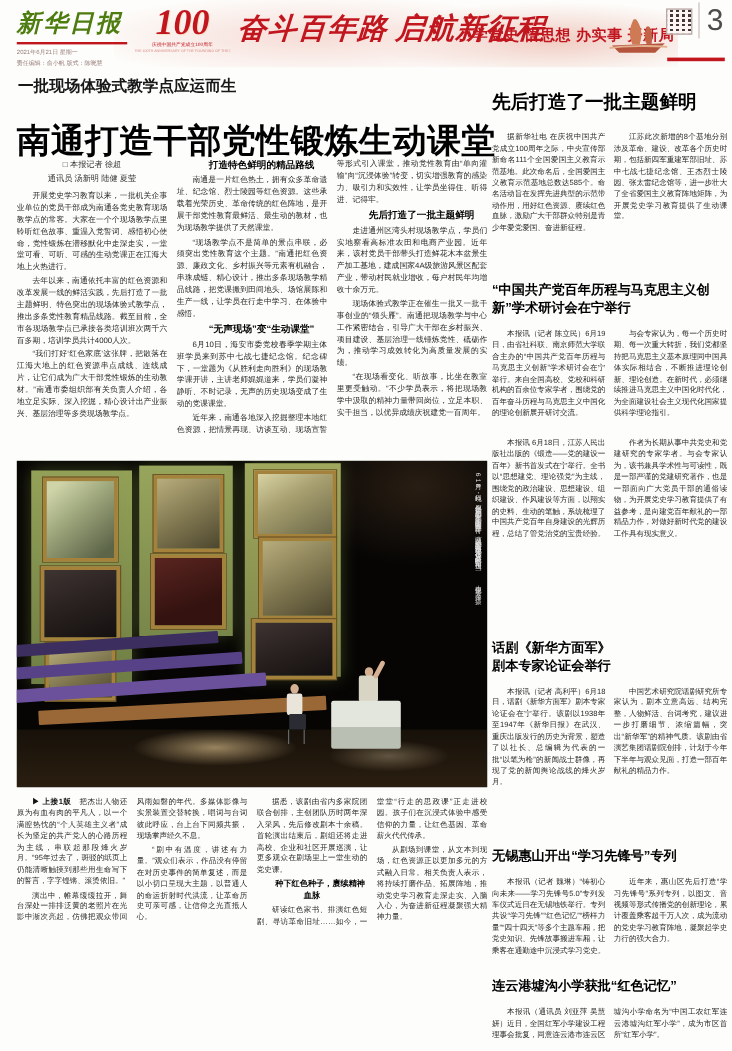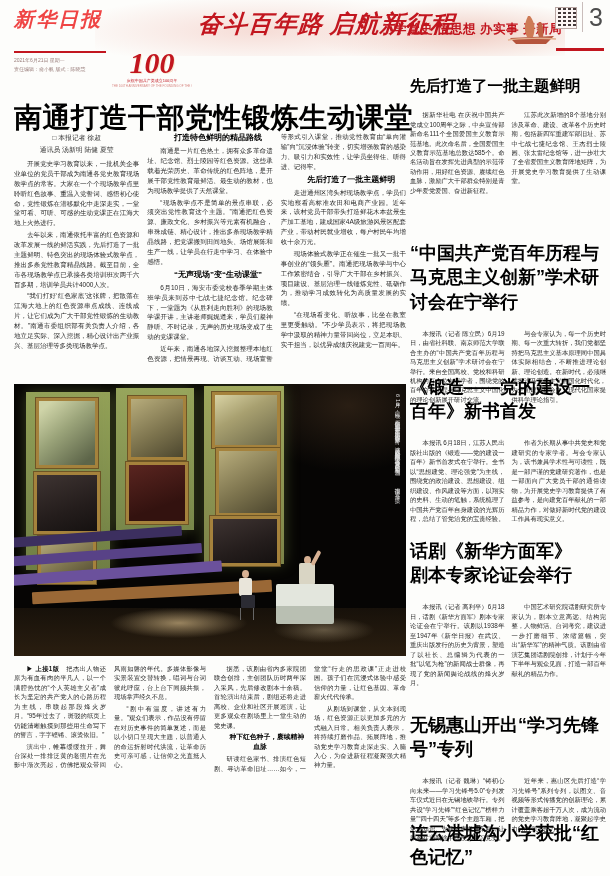--- a/index.html
+++ b/index.html
@@ -5,24 +5,24 @@
   html,body{margin:0;padding:0;background:#e9e7e2;}
   .page{position:relative;width:610px;height:876px;background:#fdfdfb;margin:0 auto;
         font-family:"Liberation Sans",sans-serif;color:#222;overflow:hidden;}
   
   .masthead{position:absolute;left:0;top:0;width:610px;height:58px;}
   .wash{position:absolute;left:95px;top:0;width:470px;height:56px;
         background:radial-gradient(60% 90% at 35% 55%, #f6dcd6 0%, rgba(246,220,214,0) 70%),
                    radial-gradient(45% 80% at 78% 60%, #f0ccc2 0%, rgba(240,204,194,0) 72%);}
   .brand{position:absolute;left:14px;top:6px;width:92px;}
   .brand-name{font-family:"Liberation Serif",serif;font-weight:bold;font-style:italic;
-        font-size:20px;letter-spacing:2px;color:#ef4444;border-bottom:2px solid #c2161f;
-        padding-bottom:18px;white-space:nowrap;}
+        font-size:20px;letter-spacing:2px;color:#4d7c0f;border-bottom:2px solid #c2161f;
+        padding-bottom:2px;white-space:nowrap;}
   .brand-meta{margin-top:3px;font-size:5px;color:#9a7f7c;line-height:1.7;white-space:nowrap;}
-  .emblem{position:absolute;left:112px;top:4px;width:80px;text-align:center;margin-top:44px;}
+  .emblem{position:absolute;left:112px;top:4px;width:80px;text-align:center;}
   .emblem-num{font-family:"Liberation Serif",serif;font-weight:bold;font-style:italic;
         font-size:30px;line-height:30px;color:#c2161f;text-shadow:1px 1px 0 #e8a43c33;}
   .emblem-cap{font-size:4px;color:#c2161f;line-height:1.5;white-space:nowrap;overflow:hidden;}
   .emblem-cap.en{font-size:3px;color:#d98a85;}
   .slogan-main{position:absolute;left:198px;top:8px;font-family:"Liberation Serif",serif;
         font-weight:bold;font-style:italic;font-size:24px;color:#c2161f;letter-spacing:1px;
         white-space:nowrap;transform:skewX(-4deg);}
   .slogan-sub{position:absolute;left:394px;top:21px;font-size:12.5px;font-weight:bold;
         color:#c2161f;white-space:nowrap;letter-spacing:0.5px;}
   .boat{position:absolute;left:506px;top:12px;}
@@ -88,21 +88,21 @@
   .vcap .credit{margin-top:8px;color:#cfcfcf;}
   
   .bottom-cols{position:absolute;left:14px;top:664px;width:392px;height:204px;overflow:hidden;
       column-count:4;column-gap:8px;font-size:6.3px;line-height:1.5;text-align:justify;color:#282828;}
   .marker{font-weight:bold;color:#111;}
   .sub2{font-size:6.8px;font-weight:bold;text-align:center;color:#000;margin:4px 0 3px;text-indent:0;}
   
   .sidebar{position:absolute;left:410px;top:62px;width:196px;height:814px;}
   .s-art{position:absolute;left:0;width:196px;}
   .s-h1{font-size:15.5px;font-weight:800;color:#000;line-height:1.45;}
-  .s-h{font-size:18px;font-weight:800;color:#000;line-height:1.35;}
+  .s-h{font-size:11px;font-weight:800;color:#000;line-height:1.35;}
   .s-body{margin-top:5px;column-count:2;column-gap:7px;font-size:6.3px;line-height:1.5;
       text-align:justify;color:#282828;overflow:hidden;}
   .a1{top:0;} .a1 .s-body{height:94px;}
   .a2{top:164px;} .a2 .s-body{height:84px;}
   .a3{top:298px;} .a3 .s-body{height:128px;}
   .a4{top:462px;} .a4 .s-body{height:118px;}
   .a5{top:636px;} .a5 .s-body{height:80px;}
   .a6{top:744px;} .a6 .s-body{height:36px;}
 </style>
 </head>
@@ -130,20 +130,21 @@
       <path d="M4 26 L48 24 L40 32 L10 32 Z" fill="#b5543c"></path>
       <path d="M22 4 C18 12 18 18 21 25 L27 25 C30 16 28 9 24 4 Z" fill="#cd7a55"></path>
       <path d="M33 10 C31 15 31 20 33 25 L37 25 C38 19 37 13 35 10 Z" fill="#c06445"></path>
       <path d="M2 28 C14 26 38 26 50 27" stroke="#e3b08e" stroke-width="1.5" fill="none"></path>
     </svg>
     <div class="qr"></div>
     <div class="pageno">3</div>
     <div class="pageno-rule"></div>
   </header>
 
+  <div class="kicker">一批现场体验式教学点应运而生</div>
   <h1 class="headline">南通打造干部党性锻炼生动课堂</h1>
 
   <div class="main-cols">
     <div class="byline">
       <div>□ 本报记者 徐超</div>
       <div>通讯员 汤新明 陆健 夏莹</div>
     </div>
     <p>开展党史学习教育以来，一批机关企事业单位的党员干部成为南通各党史教育现场教学点的常客。大家在一个个现场教学点里聆听红色故事、重温入党誓词、感悟初心使命，党性锻炼在潜移默化中走深走实，一堂堂可看、可听、可感的生动党课正在江海大地上火热进行。</p>
     <p>去年以来，南通依托丰富的红色资源和改革发展一线的鲜活实践，先后打造了一批主题鲜明、特色突出的现场体验式教学点，推出多条党性教育精品线路。截至目前，全市各现场教学点已承接各类培训班次两千六百多期，培训学员共计4000人次。</p>
     <p>“我们打好‘红色家底’这张牌，把散落在江海大地上的红色资源串点成线、连线成片，让它们成为广大干部党性锻炼的生动教材。”南通市委组织部有关负责人介绍，各地立足实际、深入挖掘，精心设计出产业振兴、基层治理等多类现场教学点。</p>
@@ -249,21 +250,20 @@
 
     <article class="s-art a2">
       <h2 class="s-h">“中国共产党百年历程与马克思主义创新”学术研讨会在宁举行</h2>
       <div class="s-body">
         <p>本报讯（记者 陈立民）6月19日，由省社科联、南京师范大学联合主办的“中国共产党百年历程与马克思主义创新”学术研讨会在宁举行。来自全国高校、党校和科研机构的百余位专家学者，围绕党的百年奋斗历程与马克思主义中国化的理论创新展开研讨交流。</p>
         <p>与会专家认为，每一个历史时期、每一次重大转折，我们党都坚持把马克思主义基本原理同中国具体实际相结合，不断推进理论创新、理论创造。在新时代，必须继续推进马克思主义中国化时代化，为全面建设社会主义现代化国家提供科学理论指引。</p>
       </div>
     </article>
 
     <article class="s-art a3">
-      <h2 class="s-h">《锻造——党的建设一百年》新书首发</h2>
       <div class="s-body">
         <p>本报讯 6月18日，江苏人民出版社出版的《锻造——党的建设一百年》新书首发式在宁举行。全书以“思想建党、理论强党”为主线，围绕党的政治建设、思想建设、组织建设、作风建设等方面，以翔实的史料、生动的笔触，系统梳理了中国共产党百年自身建设的光辉历程，总结了管党治党的宝贵经验。</p>
         <p>作者为长期从事中共党史和党建研究的专家学者。与会专家认为，该书兼具学术性与可读性，既是一部严谨的党建研究著作，也是一部面向广大党员干部的通俗读物，为开展党史学习教育提供了有益参考，是向建党百年献礼的一部精品力作，对做好新时代党的建设工作具有现实意义。</p>
       </div>
     </article>
 
     <article class="s-art a4">
       <h2 class="s-h">
         <span style="display:block;">话剧《新华方面军》</span>
         <span style="display:block;">剧本专家论证会举行</span>

